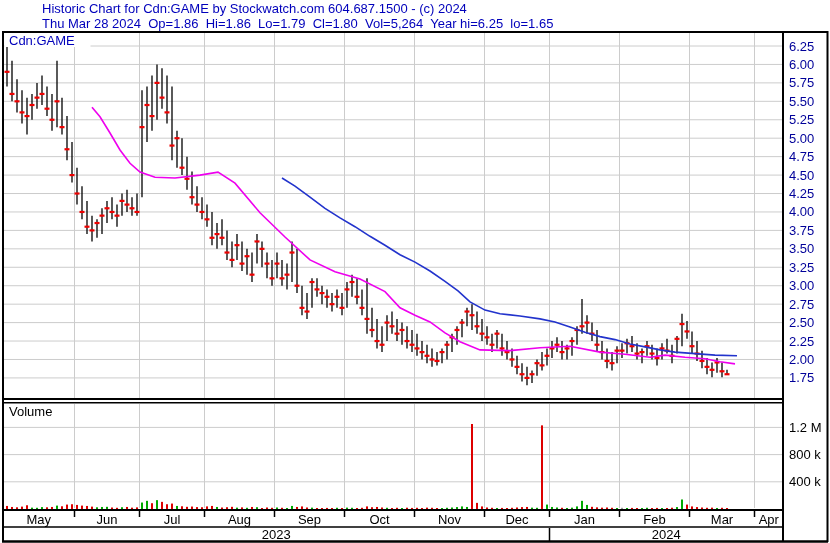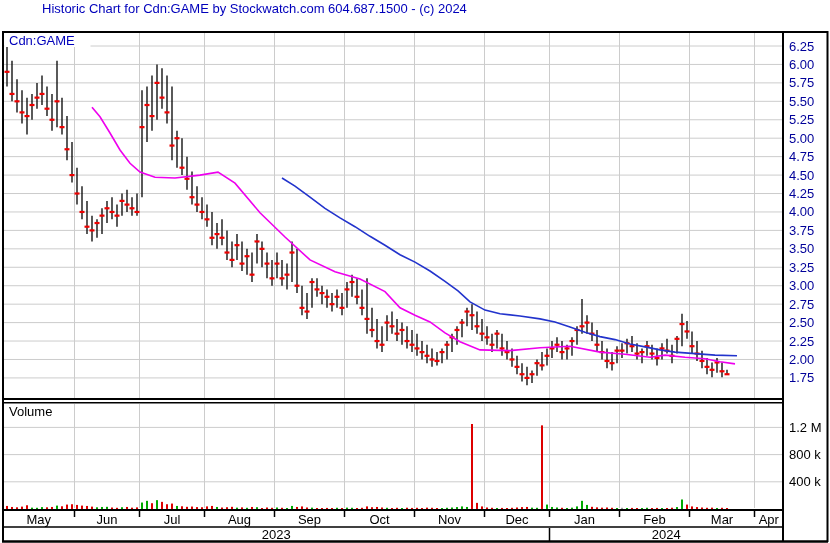--- a/index.html
+++ b/index.html
@@ -10,20 +10,21 @@
   svg{position:absolute;top:0;left:0;}
   svg text{font-size:13px;font-family:"Liberation Sans",sans-serif;}
   .sym{font-size:13px;}
 </style>
 </head>
 <body>
 
 <div class="screen">
   <div class="hdr">
     <div class="hline" style="color: rgb(0, 0, 187);">Historic Chart for Cdn:GAME by Stockwatch.com 604.687.1500 - (c) 2024</div>
+    <div class="hline" style="color: rgb(0, 0, 187);">Thu Mar 28 2024  Op=1.86  Hi=1.86  Lo=1.79  Cl=1.80  Vol=5,264  Year hi=6.25  lo=1.65</div>
   </div>
 
   <svg width="830" height="543" viewBox="0 0 830 543">
     <g id="g-pricegrid">
         <line x1="4" y1="46" x2="782" y2="46" stroke="#cccccc" stroke-width="1"></line>
         <line x1="4" y1="64.44" x2="782" y2="64.44" stroke="#cccccc" stroke-width="1"></line>
         <line x1="4" y1="82.88" x2="782" y2="82.88" stroke="#cccccc" stroke-width="1"></line>
         <line x1="4" y1="101.32000000000001" x2="782" y2="101.32000000000001" stroke="#cccccc" stroke-width="1"></line>
         <line x1="4" y1="119.76" x2="782" y2="119.76" stroke="#cccccc" stroke-width="1"></line>
         <line x1="4" y1="138.2" x2="782" y2="138.2" stroke="#cccccc" stroke-width="1"></line>

